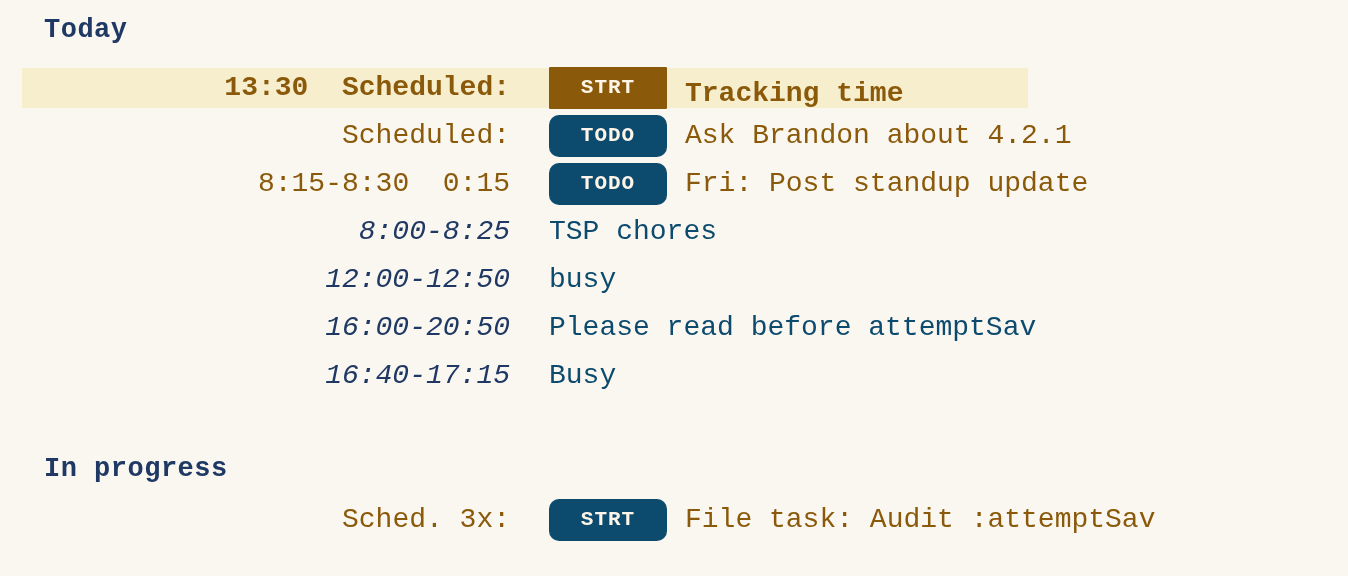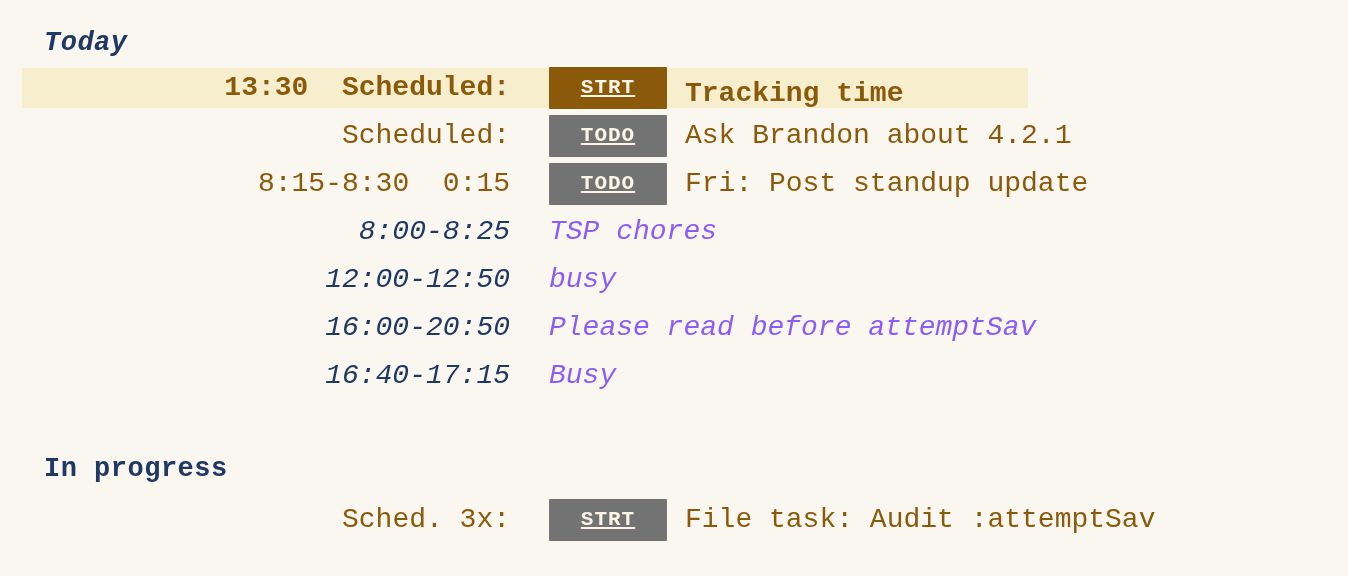--- a/index.html
+++ b/index.html
@@ -25,21 +25,21 @@
   .section-header {
     position: absolute;
     left: 44px;
     font-size: 27px;
     font-weight: bold;
     color: #1f3864;
     letter-spacing: 0.5px;
     white-space: nowrap;
     line-height: 1;
   }
-  .section-header.today     { top: 30px; font-style: italic; }
+  .section-header.today     { top: 17px; }
   .section-header.inprogress{ top: 456px; }
 
   
   .row {
     position: absolute;
     left: 0;
     width: 1348px;
     height: 40px;
     display: flex;
     align-items: center;
@@ -86,34 +86,33 @@
     display: inline-block;
     font-size: 21px;
     font-weight: bold;
     letter-spacing: 1px;
     color: #fdf6e8;
     padding: 10px 0;
     width: 118px;
     text-align: center;
     line-height: 22px;
     border-radius: 1px;
-    text-decoration: underline;
   }
   .badge.brown { background: #8a5a0a; }
-  .badge.red   { background: #737373; }
+  .badge.red   { background: #0c4a6e; border-radius: 10px; }
 
   
   .col-title {
     position: absolute;
     left: 685px;
     font-size: 28px;
     white-space: pre;
   }
   .col-title.brown { color: #8a5a0a; }
-  .col-title.navy  { color: #8b5cf6; font-style: italic; }
+  .col-title.navy  { color: #0c4a6e; }
   .col-title.bold  { font-weight: bold; margin-top: 11px; }
 
   
   .col-title.nobadge { left: 549px; }
 </style>
 </head>
 <body>
 
 <div class="agenda">
 

